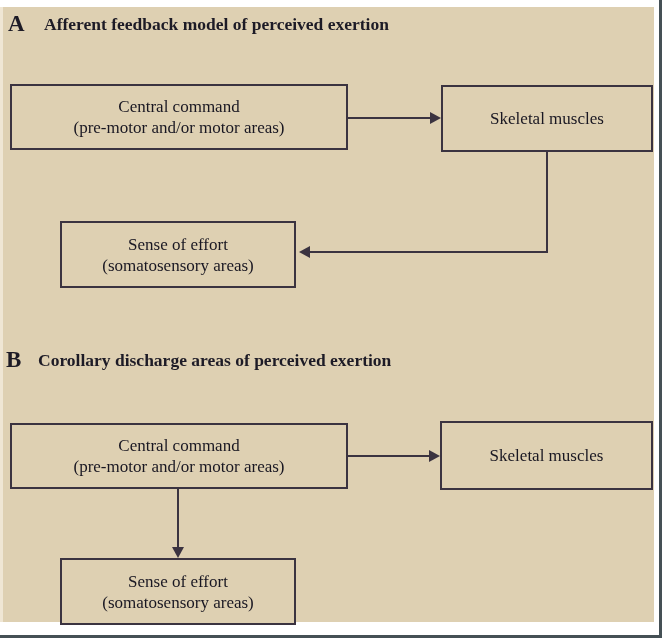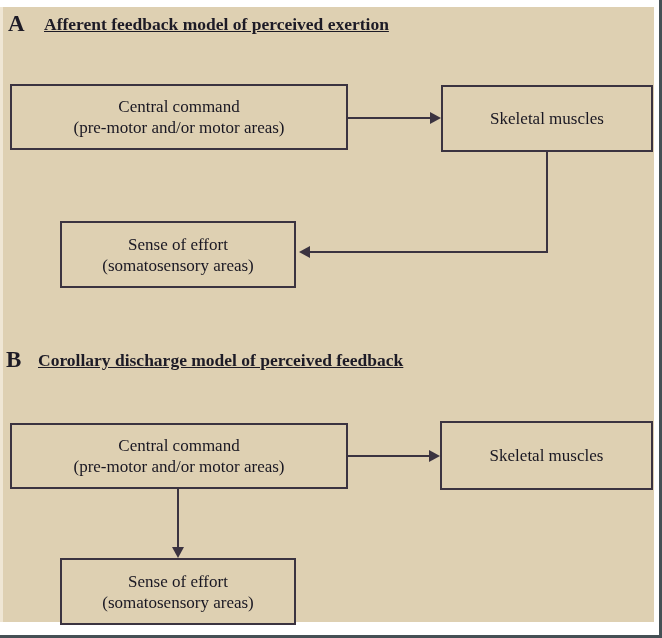--- a/index.html
+++ b/index.html
@@ -45,21 +45,20 @@
     color: #1d1b26;
     letter-spacing: 0px;
   }
   .panel-title {
     position: absolute;
     font-weight: bold;
     font-size: 17.5px;
     line-height: 20px;
     color: #1d1b26;
     white-space: nowrap;
-    text-decoration: underline;
   }
 
   
   .node-box {
     position: absolute;
     border: 2px solid #3b3340;
     background: #ded0b2;
     box-sizing: border-box;
     display: flex;
     flex-direction: column;
@@ -128,21 +127,21 @@
   </div>
 
   <div class="conn conn-h" style="left:348px; top:117px; width:83px;"></div>
   <div class="arrowhead arrow-right" style="left:430px; top:112px;"></div>
 
   <div class="conn conn-v" style="left:546px; top:152px; height:101px;"></div>
   <div class="conn conn-h" style="left:310px; top:251px; width:238px;"></div>
   <div class="arrowhead arrow-left" style="left:299px; top:246px;"></div>
 
   <div class="panel-letter" style="left:6px; top:348px;">B</div>
-  <div class="panel-title" style="left:38px; top:350px;">Corollary discharge model of perceived feedback</div>
+  <div class="panel-title" style="left:38px; top:350px;">Corollary discharge areas of perceived exertion</div>
 
   <div class="node-box" style="left:10px; top:423px; width:338px; height:66px;">
     <div class="node-line">Central command</div>
     <div class="node-line">(pre-motor and/or motor areas)</div>
   </div>
 
   <div class="node-box" style="left:440px; top:421px; width:213px; height:69px;">
     <div class="node-line">Skeletal muscles</div>
   </div>
 

